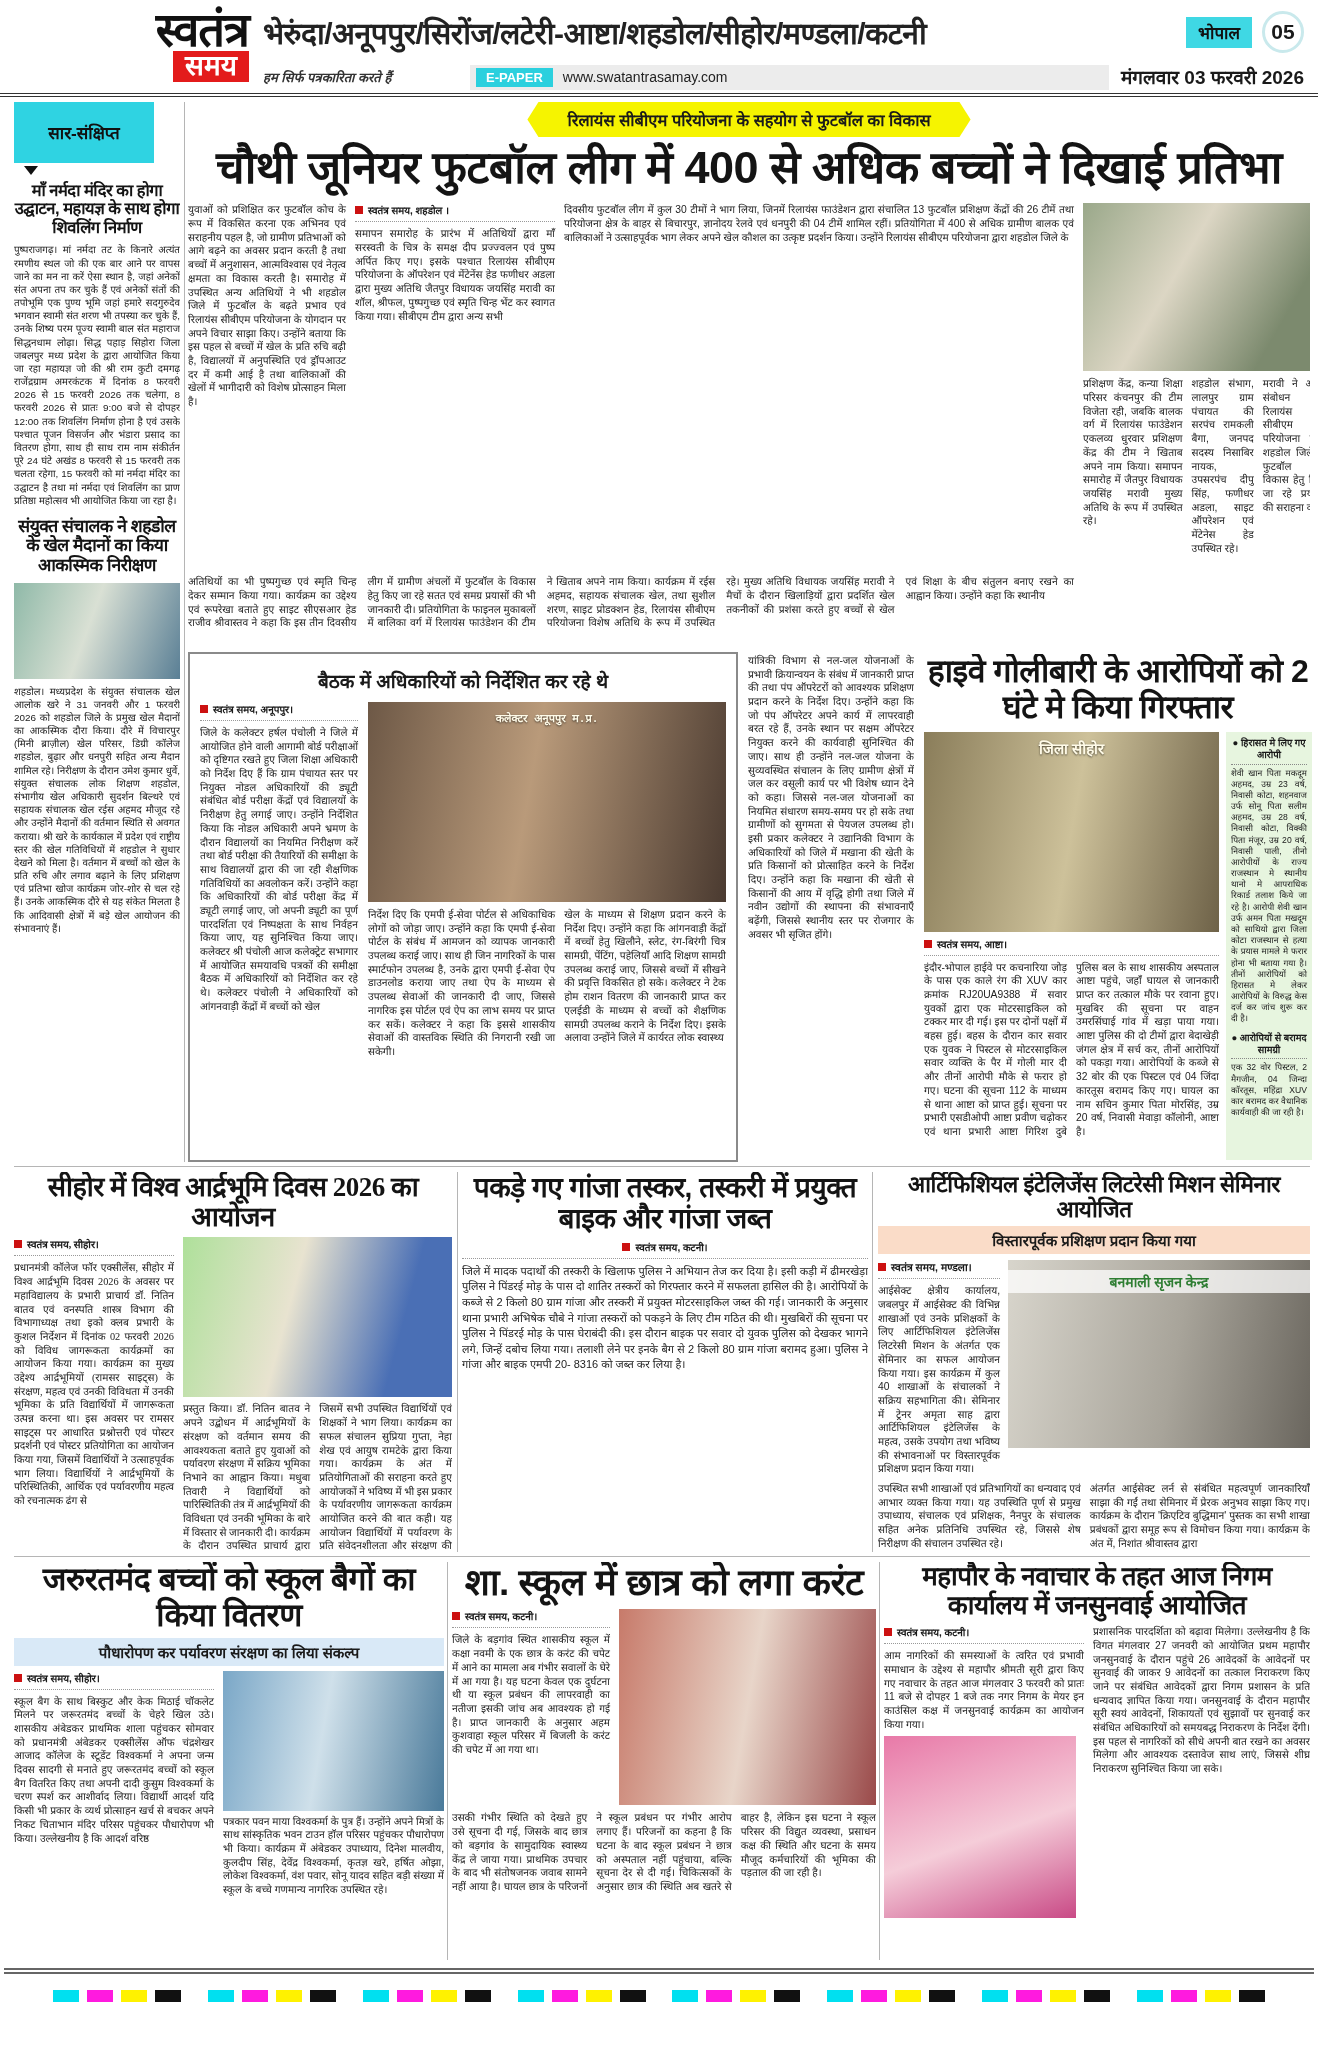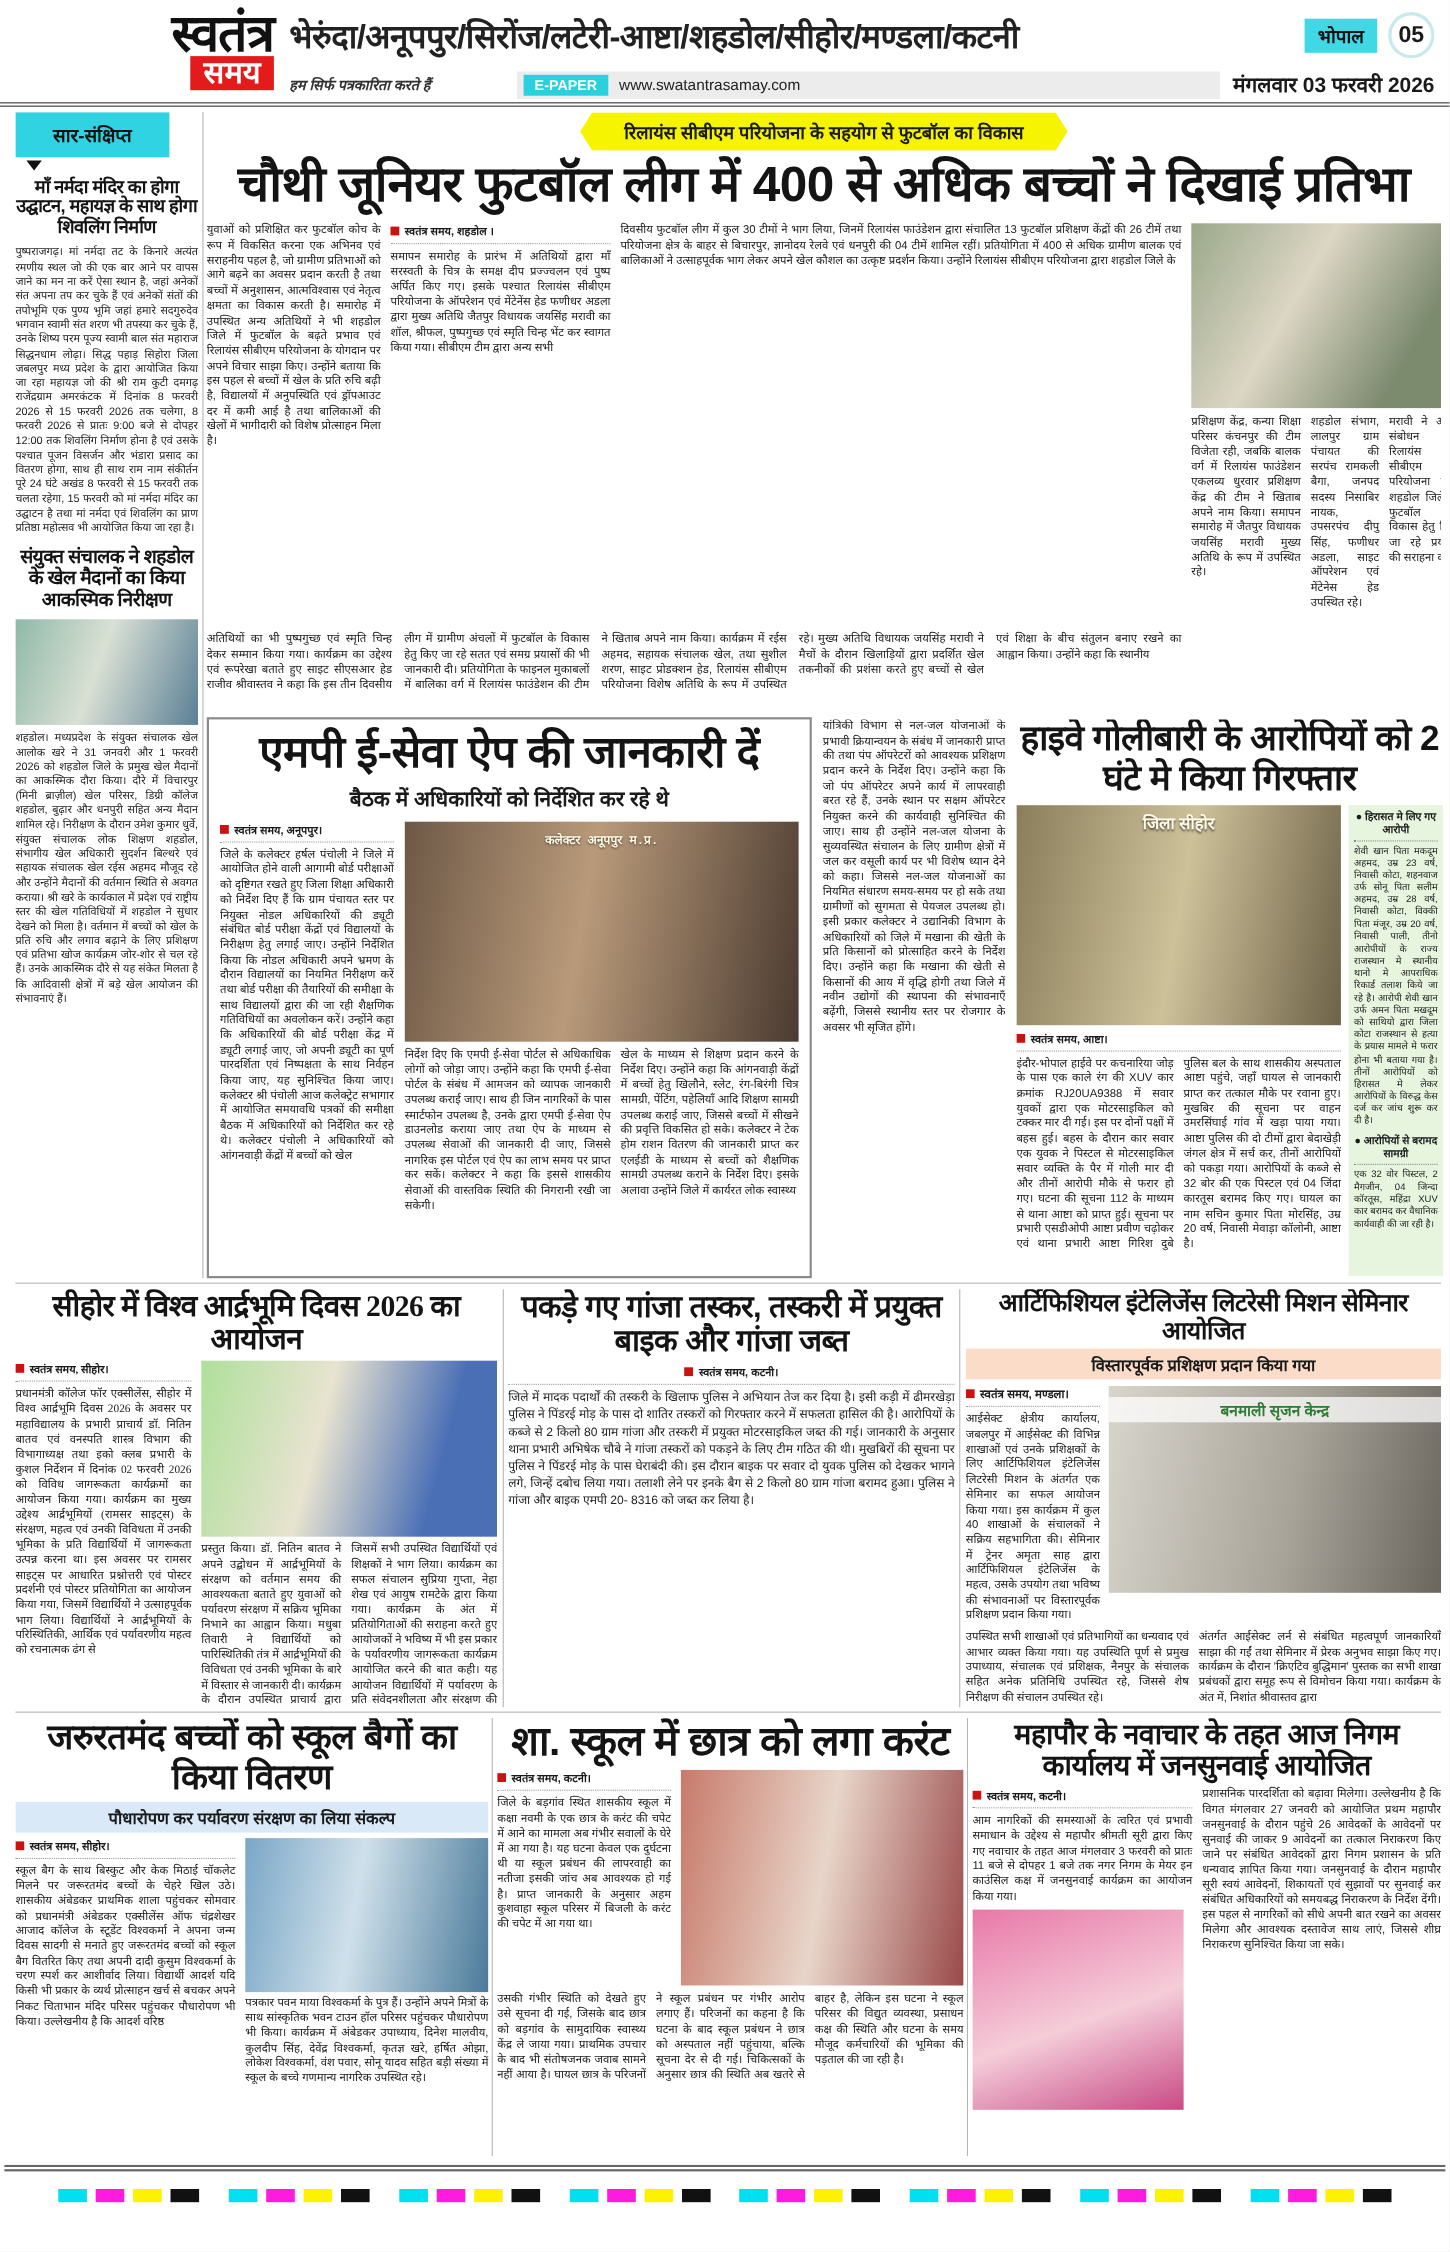--- a/index.html
+++ b/index.html
@@ -30,21 +30,21 @@
   .byline { display:flex; align-items:center; gap:5px; font-size:10px; font-weight:bold; border-bottom:1px dotted #999; padding-bottom:4px; margin-bottom:5px; }
   .redsq { width:8px; height:8px; background:#cc1111; flex:0 0 auto; }
   .vsep { position:absolute; width:1px; background:#b5b5b5; }
   .hsep { position:absolute; height:1px; background:#b5b5b5; }
   .photo { position:relative; overflow:hidden; }
   .ph-label { position:absolute; left:0; right:0; text-align:center; font-weight:bold; color:#fffbe8; text-shadow:0 1px 2px rgba(0,0,0,.6); }
   .cols2 { display:flex; gap:9px; }
 
   
   .sb { left:14px; top:102px; width:166px; height:1060px; }
-  .sb-head { background:#2fd3e2; color:#111; font-weight:bold; font-size:17px; text-align:center; padding:9px 4px; width:140px; }
+  .sb-head { background:#2fd3e2; color:#111; font-weight:bold; font-size:17px; text-align:center; padding:19px 4px; width:140px; }
   .sb-tri { width:0; height:0; border-left:7px solid transparent; border-right:7px solid transparent; border-top:9px solid #111; margin:3px 0 6px 10px; }
   .sb-hl { font-size:16.5px; text-align:center; margin:4px 0 7px; }
   .sb .body-txt { font-size:9.9px; }
   .sb-photo { width:100%; height:96px; margin:6px 0; background:linear-gradient(110deg,#8fb9a8,#d9e0d4 45%,#5a7f95); }
 
   
   .lead { left:188px; top:102px; width:1122px; height:546px; }
   .kicker-wrap { display:flex; justify-content:center; }
   .kicker { background:#f6f400; font-size:16.5px; font-weight:bold; padding:6px 40px; clip-path:polygon(2.5% 0,97.5% 0,100% 50%,97.5% 100%,2.5% 100%,0 50%); }
   .lead-hl { font-size:45px; text-align:center; margin:6px 0 10px; }
@@ -177,21 +177,20 @@
           <p class="body-txt" style="flex:1;">शहडोल संभाग, लालपुर ग्राम पंचायत की सरपंच रामकली बैगा, जनपद सदस्य निसाबिर नायक, उपसरपंच दीपु सिंह, फणीधर अडला, साइट ऑपरेशन एवं मेंटेनेस हेड उपस्थित रहे।</p>
           <p class="body-txt" style="flex:1;">मरावी ने अपने संबोधन में रिलायंस सीबीएम परियोजना द्वारा शहडोल जिले में फुटबॉल के विकास हेतु किए जा रहे प्रयासों की सराहना की।</p>
         </div>
       </div>
       <p class="body-txt lead-right">युवाओं को प्रशिक्षित कर फुटबॉल कोच के रूप में विकसित करना एक अभिनव एवं सराहनीय पहल है, जो ग्रामीण प्रतिभाओं को आगे बढ़ने का अवसर प्रदान करती है तथा बच्चों में अनुशासन, आत्मविश्वास एवं नेतृत्व क्षमता का विकास करती है। समारोह में उपस्थित अन्य अतिथियों ने भी शहडोल जिले में फुटबॉल के बढ़ते प्रभाव एवं रिलायंस सीबीएम परियोजना के योगदान पर अपने विचार साझा किए। उन्होंने बताया कि इस पहल से बच्चों में खेल के प्रति रुचि बढ़ी है, विद्यालयों में अनुपस्थिति एवं ड्रॉपआउट दर में कमी आई है तथा बालिकाओं की खेलों में भागीदारी को विशेष प्रोत्साहन मिला है।</p>
       <p class="body-txt lead-cont">अतिथियों का भी पुष्पगुच्छ एवं स्मृति चिन्ह देकर सम्मान किया गया। कार्यक्रम का उद्देश्य एवं रूपरेखा बताते हुए साइट सीएसआर हेड राजीव श्रीवास्तव ने कहा कि इस तीन दिवसीय लीग में ग्रामीण अंचलों में फुटबॉल के विकास हेतु किए जा रहे सतत एवं समग्र प्रयासों की भी जानकारी दी। प्रतियोगिता के फाइनल मुकाबलों में बालिका वर्ग में रिलायंस फाउंडेशन की टीम ने खिताब अपने नाम किया। कार्यक्रम में रईस अहमद, सहायक संचालक खेल, तथा सुशील शरण, साइट प्रोडक्शन हेड, रिलायंस सीबीएम परियोजना विशेष अतिथि के रूप में उपस्थित रहे। मुख्य अतिथि विधायक जयसिंह मरावी ने मैचों के दौरान खिलाड़ियों द्वारा प्रदर्शित खेल तकनीकों की प्रशंसा करते हुए बच्चों से खेल एवं शिक्षा के बीच संतुलन बनाए रखने का आह्वान किया। उन्होंने कहा कि स्थानीय</p>
     </div>
   </section>
 
   <section class="sec eseva">
-    <h2 class="hl eseva-hl">एमपी ई-सेवा ऐप की जानकारी दें</h2>
     <div class="eseva-sub">बैठक में अधिकारियों को निर्देशित कर रहे थे</div>
     <div class="eseva-grid">
       <div>
         <div class="byline">
           <span class="redsq"></span>
           <span>स्वतंत्र समय, अनूपपुर।</span>
         </div>
         <p class="body-txt">जिले के कलेक्टर हर्षल पंचोली ने जिले में आयोजित होने वाली आगामी बोर्ड परीक्षाओं को दृष्टिगत रखते हुए जिला शिक्षा अधिकारी को निर्देश दिए हैं कि ग्राम पंचायत स्तर पर नियुक्त नोडल अधिकारियों की ड्यूटी संबंधित बोर्ड परीक्षा केंद्रों एवं विद्यालयों के निरीक्षण हेतु लगाई जाए। उन्होंने निर्देशित किया कि नोडल अधिकारी अपने भ्रमण के दौरान विद्यालयों का नियमित निरीक्षण करें तथा बोर्ड परीक्षा की तैयारियों की समीक्षा के साथ विद्यालयों द्वारा की जा रही शैक्षणिक गतिविधियों का अवलोकन करें। उन्होंने कहा कि अधिकारियों की बोर्ड परीक्षा केंद्र में ड्यूटी लगाई जाए, जो अपनी ड्यूटी का पूर्ण पारदर्शिता एवं निष्पक्षता के साथ निर्वहन किया जाए, यह सुनिश्चित किया जाए। कलेक्टर श्री पंचोली आज कलेक्ट्रेट सभागार में आयोजित समयावधि पत्रकों की समीक्षा बैठक में अधिकारियों को निर्देशित कर रहे थे। कलेक्टर पंचोली ने अधिकारियों को आंगनवाड़ी केंद्रों में बच्चों को खेल</p>
       </div>
       <div>

